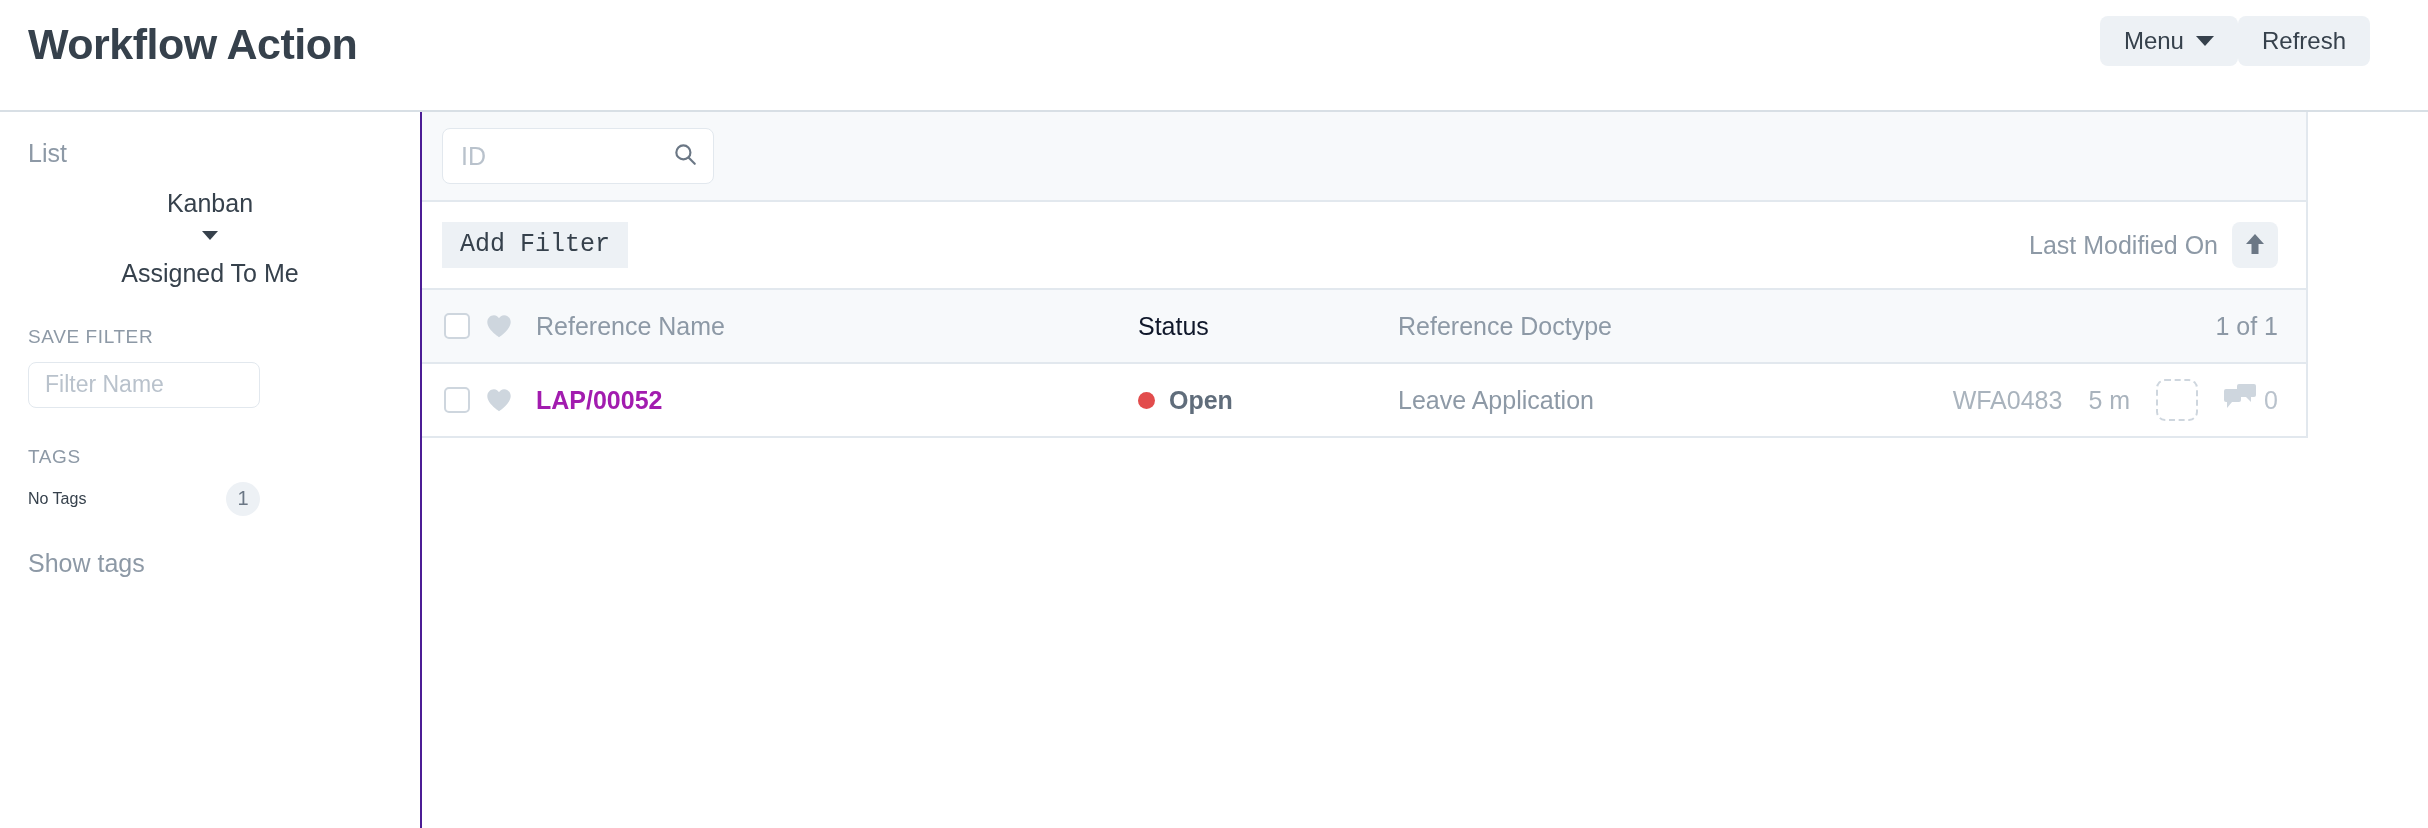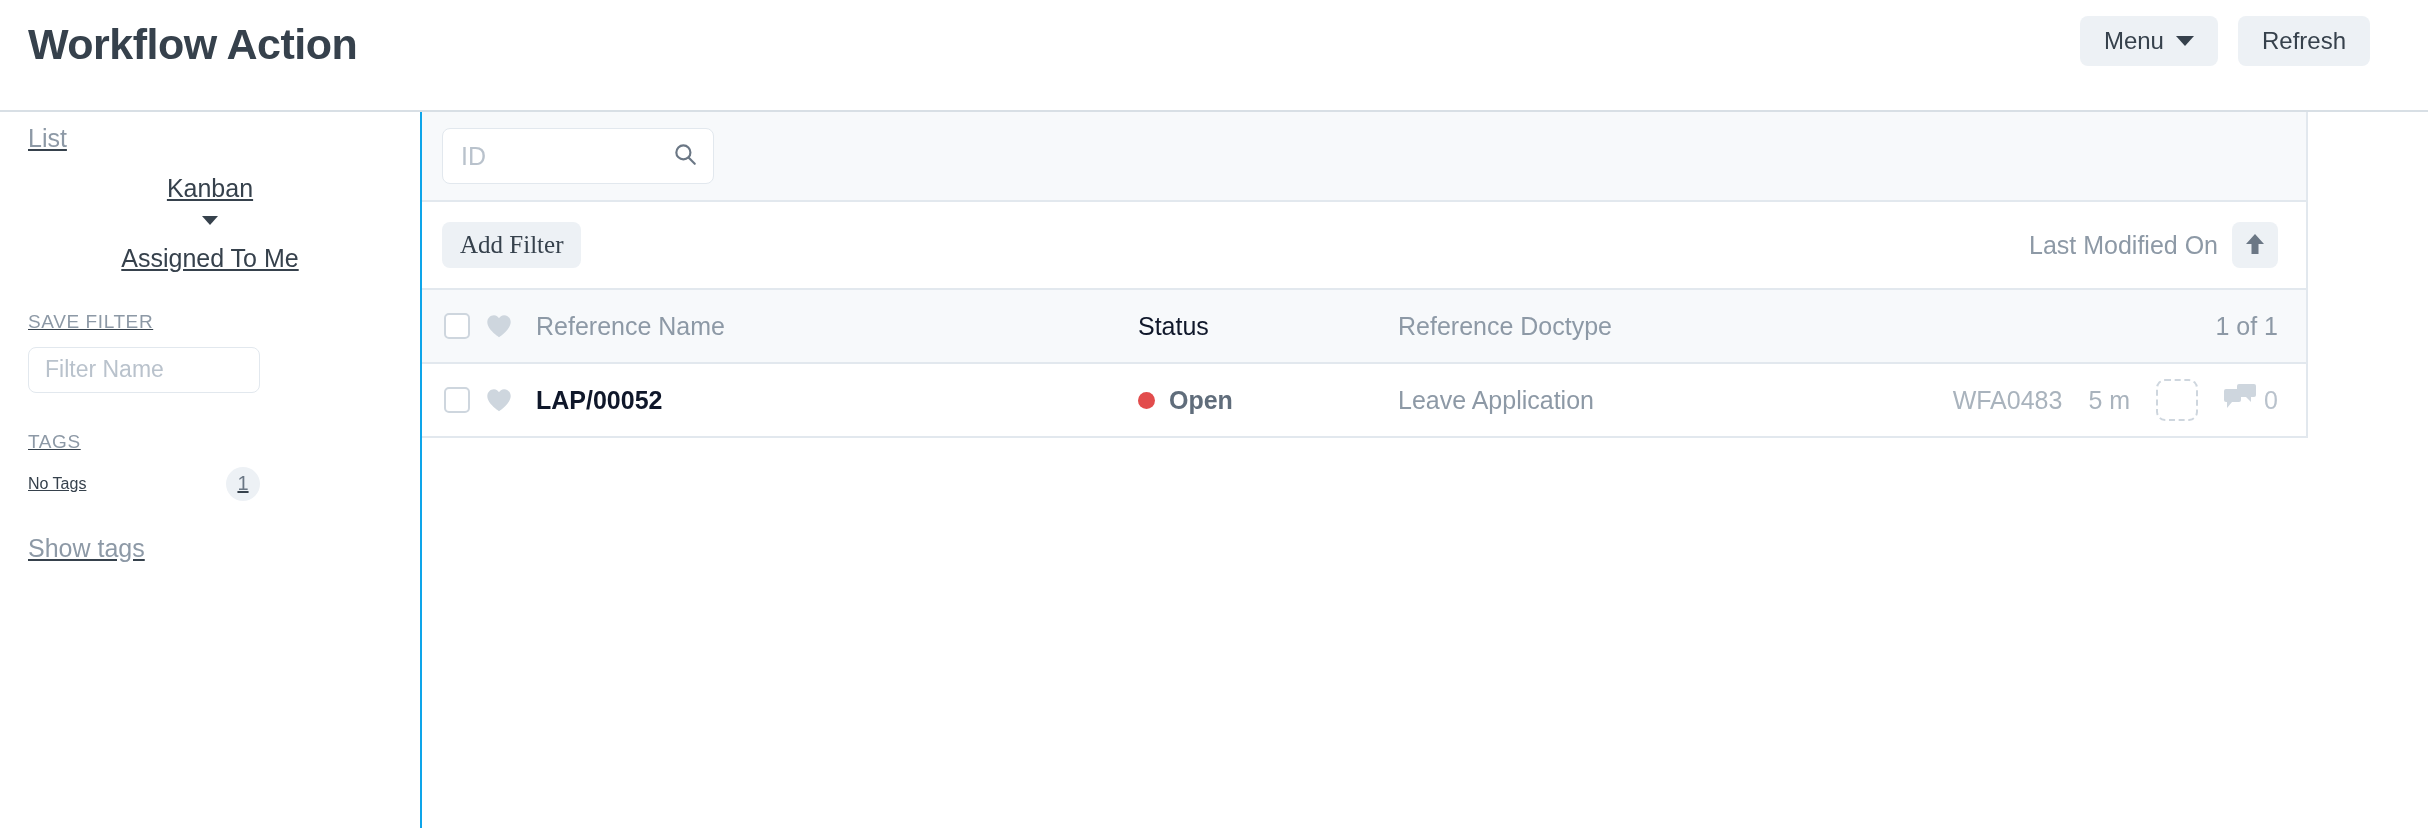--- a/index.html
+++ b/index.html
@@ -28,21 +28,21 @@
     font-weight: 700;
     letter-spacing: -0.5px;
     color: #36414c;
     white-space: nowrap;
   }
   .head-actions {
     position: absolute;
     right: 58px;
     top: 16px;
     display: flex;
-    gap: 20px;
+    gap: 0;
     align-items: flex-end;
   }
   .btn-std {
     background: #edf1f5;
     border: none;
     border-radius: 8px;
     color: #36414c;
     font-family: "Liberation Sans", sans-serif;
     font-size: 24px;
     padding: 12px 24px;
@@ -65,24 +65,23 @@
   .page-body {
     position: relative;
     height: 716px;
     display: flex;
   }
 
   
   .sidebar {
     width: 422px;
     flex: 0 0 422px;
-    border-right: 2px solid #0ea5e9;
-    padding: 13px 28px 0 28px;
-    background: #ffffff;
-    text-decoration: underline;
+    border-right: 2px solid #4c1d95;
+    padding: 28px 28px 0 28px;
+    background: #ffffff;
   }
   .side-label {
     font-size: 25px;
     color: #8d99a6;
     margin-bottom: 22px;
     line-height: 1.1;
   }
   .side-item {
     font-size: 25px;
     color: #36414c;
@@ -202,23 +201,23 @@
     border-bottom: 2px solid #e2e8ee;
     display: flex;
     align-items: center;
     justify-content: space-between;
     padding: 0 28px 0 20px;
     background: #ffffff;
   }
   .btn-addfilter {
     background: #edf1f5;
     border: none;
-    border-radius: 8px;
-    color: #36414c;
-    font-family: Liberation Serif, serif;
+    border-radius: 0;
+    color: #36414c;
+    font-family: Liberation Mono, monospace;
     font-size: 25px;
     padding: 9px 18px;
     cursor: pointer;
     line-height: 1.1;
   }
   .sort-area {
     display: flex;
     align-items: center;
     gap: 14px;
   }
@@ -261,21 +260,21 @@
     flex: 0 0 26px;
     cursor: pointer;
   }
   .heart { margin-left: 16px; flex: 0 0 auto; display: flex; align-items: center; }
   .col-ref {
     flex: 0 0 602px;
     margin-left: 24px;
     font-size: 25px;
   }
   .list-head .col-ref { color: #8d99a6; }
-  .list-body-row .col-ref { color: #0f172a; font-weight: 700; }
+  .list-body-row .col-ref { color: #a21caf; font-weight: 700; }
 
   .col-status {
     flex: 0 0 260px;
     font-size: 25px;
     display: flex;
     align-items: center;
     gap: 14px;
   }
   .list-head .col-status { color: #0f172a; }
   .list-body-row .col-status { color: #606d7b; font-weight: 700; }

